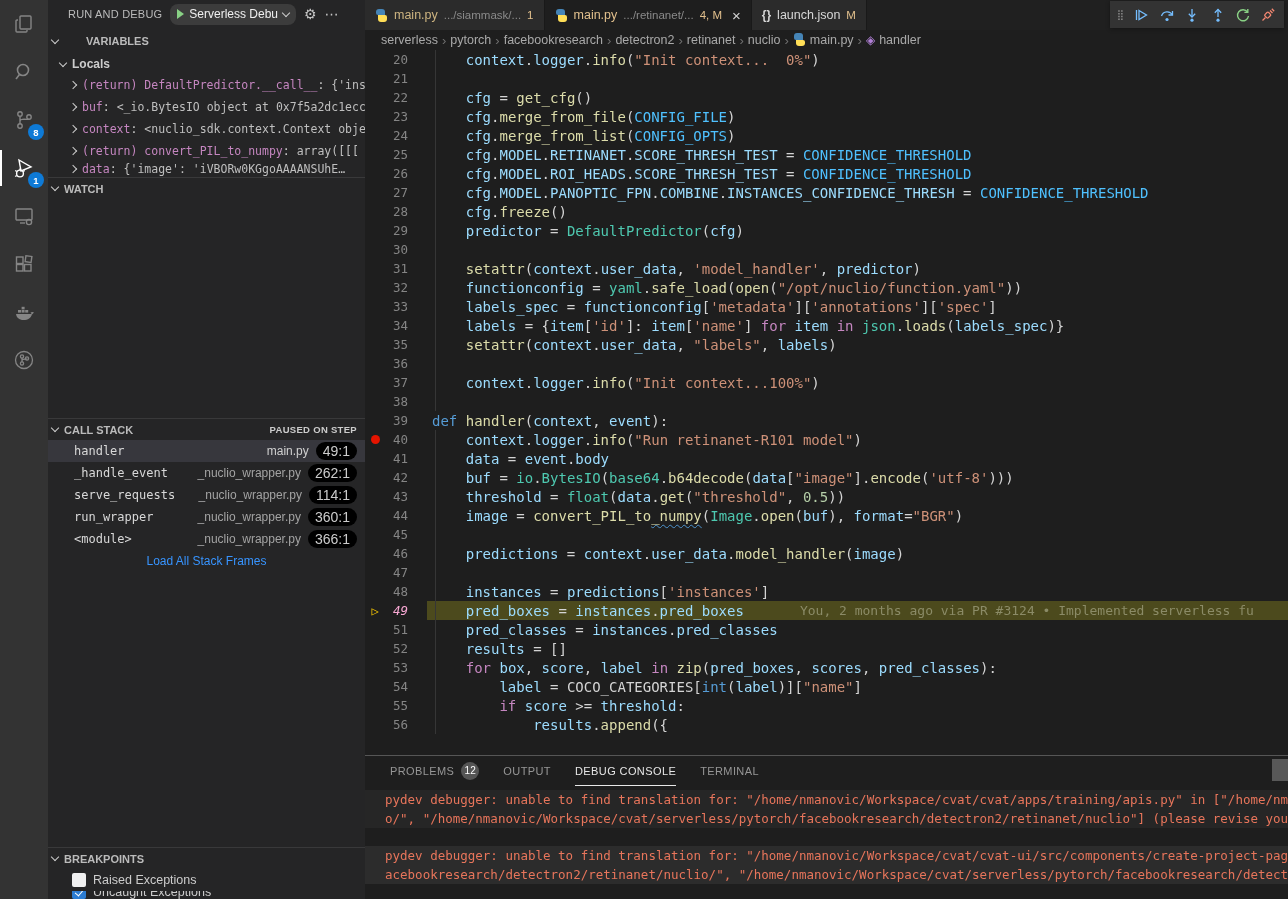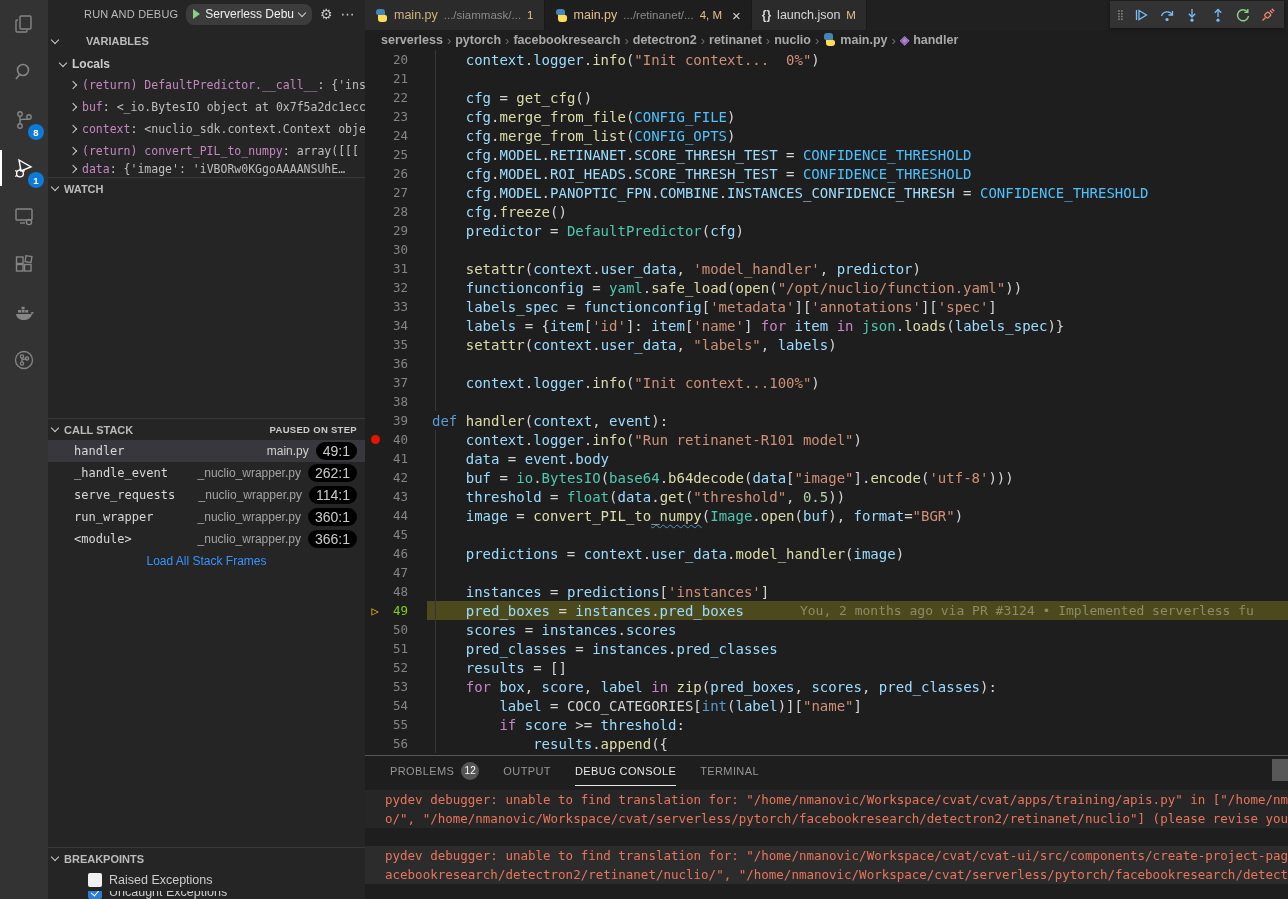--- a/index.html
+++ b/index.html
@@ -10,21 +10,21 @@
   
   .activitybar { position:absolute; left:0; top:0; width:48px; height:100%; background:#333333; z-index:5; }
   .act-item { position:relative; width:48px; height:48px; display:flex; align-items:center; justify-content:center; color:#858585; cursor:pointer; }
   .act-item.active { color:#ffffff; }
   .act-item.active::before { content:""; position:absolute; left:0; top:6px; bottom:6px; width:2px; background:#ffffff; }
   .act-badge { position:absolute; right:4px; bottom:4px; min-width:16px; height:16px; border-radius:9px; background:#0e7ad6; color:#fff; font-size:9.5px; display:flex; align-items:center; justify-content:center; padding:0 4px; font-weight:bold; }
   .act-item svg { width:24px; height:24px; }
 
   
   .sidebar { position:absolute; left:48px; top:0; width:317px; height:100%; background:#252526; color:#cccccc; z-index:4; overflow:hidden; }
-  .side-title { position:absolute; top:0; left:0; right:0; height:28px; display:flex; align-items:center; padding-left:36px; gap:8px; }
+  .side-title { position:absolute; top:0; left:0; right:0; height:28px; display:flex; align-items:center; padding-left:20px; gap:8px; }
   .side-title-text { font-size:11px; color:#bbbbbb; letter-spacing:.2px; white-space:nowrap; }
   .launch-select { display:flex; align-items:center; gap:5px; background:#3c3c3c; height:21px; padding:0 7px; border-radius:8px; cursor:pointer; max-width:135px; }
   .play-mini { width:0; height:0; border-left:7px solid #89d185; border-top:5px solid transparent; border-bottom:5px solid transparent; }
   .launch-label { font-size:12px; color:#f0f0f0; white-space:nowrap; overflow:hidden; }
   .chev { width:6px; height:6px; border-right:1.3px solid #cccccc; border-bottom:1.3px solid #cccccc; display:inline-block; }
   .chev.down { transform:rotate(45deg); margin-top:-3px; }
   .chev.right { transform:rotate(-45deg); }
   .icon-btn { color:#c5c5c5; font-size:14px; cursor:pointer; line-height:1; }
   .section { position:absolute; left:0; right:0; }
   .sec-header { height:22px; display:flex; align-items:center; gap:6px; padding:0 8px 0 4px; font-size:11px; font-weight:bold; color:#bbbbbb; border-top:1px solid rgba(204,204,204,0.12); cursor:pointer; }
@@ -42,21 +42,21 @@
   .row-clipped { height:14px; overflow:hidden; }
   .stack-status { margin-left:auto; font-size:9.5px; font-weight:bold; color:#cccccc; letter-spacing:.3px; }
   .stack-row { height:22px; display:flex; align-items:center; padding:0 8px 0 26px; font-size:12px; cursor:pointer; gap:6px; }
   .stack-row.selected { background:#37373d; }
   .frame-fn { font-family:"DejaVu Sans Mono", monospace; font-size:12px; color:#d8d8d8; white-space:nowrap; overflow:hidden; }
   .frame-right { margin-left:auto; display:flex; align-items:center; gap:7px; }
   .frame-file { font-size:12px; color:#a3a3a3; }
   .stack-row.selected .frame-file { color:#d0d0d0; }
   .pos-badge { background:#000000; color:#cccccc; border-radius:9px; font-size:14px; padding:1px 7px; }
   .load-link { height:22px; display:flex; align-items:center; justify-content:center; font-size:12px; color:#3794ff; cursor:pointer; }
-  .bp-row { height:22px; display:flex; align-items:center; gap:7px; padding-left:24px; font-size:12.5px; color:#cccccc; cursor:pointer;margin-left:16px; }
+  .bp-row { height:22px; display:flex; align-items:center; gap:7px; padding-left:24px; font-size:12.5px; color:#cccccc; cursor:pointer; }
   .bp-row.clipped { height:8px; overflow:hidden; align-items:flex-end; }
   .cb { width:14px; height:14px; border-radius:2px; flex:none; }
   .cb.unchecked { background:#f0f0f0; }
   .cb.checked { background:#2b7cd3; position:relative; }
   .cb.checked::after { content:""; position:absolute; left:4.5px; top:1.5px; width:4px; height:8px; border-right:1.6px solid #fff; border-bottom:1.6px solid #fff; transform:rotate(40deg); }
 
   
   .editor { position:absolute; left:365px; top:0; right:0; height:755px; background:#1e1e1e; }
   .tabbar { position:absolute; top:0; left:0; right:0; height:30px; background:#202020; display:flex; }
   .tab { height:30px; display:flex; align-items:center; gap:6px; padding:0 10px; background:#2b2b2b; border-right:1px solid #191919; font-size:12.5px; cursor:pointer; white-space:nowrap; }
@@ -66,31 +66,31 @@
   .tab-lbl { color:#e2c08d; }
   .tab-lbl.plain { color:#d7d7d7;text-align:center; }
   .tab-desc { color:#8a8a8a; font-size:11.5px; }
   .tab-badge { color:#e2c08d; font-size:11.5px; }
   .tab-close { color:#d4d4d4; font-size:15px; margin-left:4px; cursor:pointer; }
   .json-ico { color:#d4d4d4; font-size:12px; font-weight:bold; }
   .py-ico { position:relative; width:13px; height:13px; flex:none; display:inline-block; }
   .py-ico::before { content:""; position:absolute; left:1px; top:0; width:9px; height:6.5px; background:#4584b6; border-radius:3px 3px 0 2px; }
   .py-ico::after { content:""; position:absolute; left:3px; bottom:0; width:9px; height:6.5px; background:#ffde57; border-radius:0 2px 3px 3px; }
   .crumbs { position:absolute; top:30px; left:0; right:0; height:20px; display:flex; align-items:center; gap:4px; padding-left:16px; font-size:12.5px; color:#a9a9a9; white-space:nowrap; }
-  .crumb { cursor:pointer; display:flex; align-items:flex-start; gap:4px;font-weight:bold; }
+  .crumb { cursor:pointer; display:flex; align-items:flex-start; gap:4px; }
   .crumb-sep { color:#6f6f6f; font-size:13px; }
   .method-ico { color:#b180d7; font-size:12px; }
 
   .code-area { position:absolute; top:50px; left:0; right:0; bottom:0; overflow:hidden; font-family:"DejaVu Sans Mono", monospace; font-size:14px; }
   .code-row { position:relative; height:19px; display:flex; align-items:center; }
   .glyph { width:20px; flex:none; display:flex; align-items:center; justify-content:center; z-index:2; }
   .bp-dot { width:9px; height:9px; border-radius:50%; background:#e51400; }
   .cur-arrow { color:#ffcc00; font-size:12px; font-weight:bold; }
   .lnum { width:23px; flex:none; text-align:right; font-size:12.5px; color:#858585; z-index:2; }
-  .code-row.current .lnum { color:#84cc16; }
+  .code-row.current .lnum { color:#f9a8d4;font-style:italic; }
   .codetext { margin-left:24px; white-space:pre; z-index:2; color:#d4d4d4; }
   .guide { position:absolute; left:70px; top:0; bottom:0; border-left:1px solid #363636; z-index:1; }
   .code-row.current::after { content:""; position:absolute; left:62px; right:0; top:0; bottom:0; background:#4c4a1d; z-index:0; }
   .blame { margin-left:56px; color:#8b8b67; font-size:13px; white-space:pre; z-index:2; }
   .tk-k { color:#C586C0; } .tk-d { color:#569CD6; } .tk-f { color:#DCDCAA; }
   .tk-v { color:#9CDCFE; } .tk-s { color:#CE9178; } .tk-n { color:#B5CEA8; }
   .tk-c { color:#4EC9B0; } .tk-C { color:#4FC1FF; } .tk-p { color:#D4D4D4; }
   .tk-q { color:#DCDCAA; text-decoration:underline wavy #4e94ce 1px; text-underline-offset:3px; }
 
   
@@ -537,26 +537,20 @@
           <span class="glyph">
             <span class="cur-arrow">▷</span>
           </span>
           <span class="lnum">49</span>
           <span class="codetext"><span class="tk-p">    </span><span class="tk-v">pred_boxes</span><span class="tk-p"> = </span><span class="tk-v">instances</span><span class="tk-p">.</span><span class="tk-v">pred_boxes</span></span>
           <span class="blame">You, 2 months ago via PR #3124 • Implemented serverless fu</span>
         </div>
         <div class="code-row">
           <span class="guide"></span>
           <span class="glyph"></span>
-          <span class="lnum">50</span>
-          <span class="codetext"><span class="tk-p">    </span><span class="tk-v">scores</span><span class="tk-p"> = </span><span class="tk-v">instances</span><span class="tk-p">.</span><span class="tk-v">scores</span></span>
-        </div>
-        <div class="code-row">
-          <span class="guide"></span>
-          <span class="glyph"></span>
           <span class="lnum">51</span>
           <span class="codetext"><span class="tk-p">    </span><span class="tk-v">pred_classes</span><span class="tk-p"> = </span><span class="tk-v">instances</span><span class="tk-p">.</span><span class="tk-v">pred_classes</span></span>
         </div>
         <div class="code-row">
           <span class="guide"></span>
           <span class="glyph"></span>
           <span class="lnum">52</span>
           <span class="codetext"><span class="tk-p">    </span><span class="tk-v">results</span><span class="tk-p"> = []</span></span>
         </div>
         <div class="code-row">

